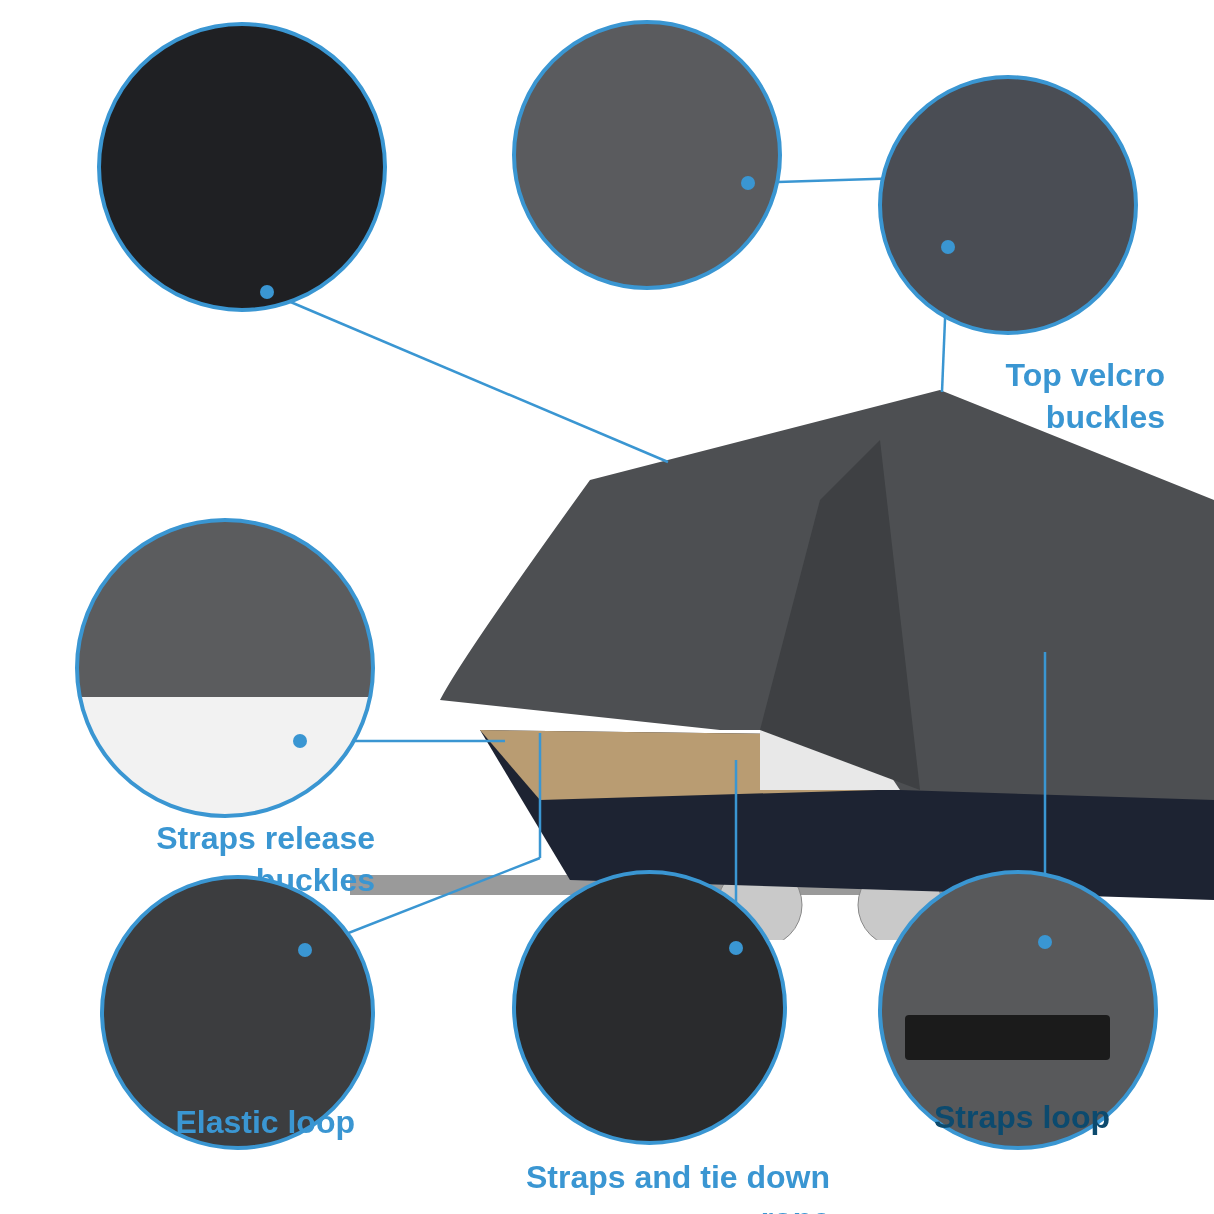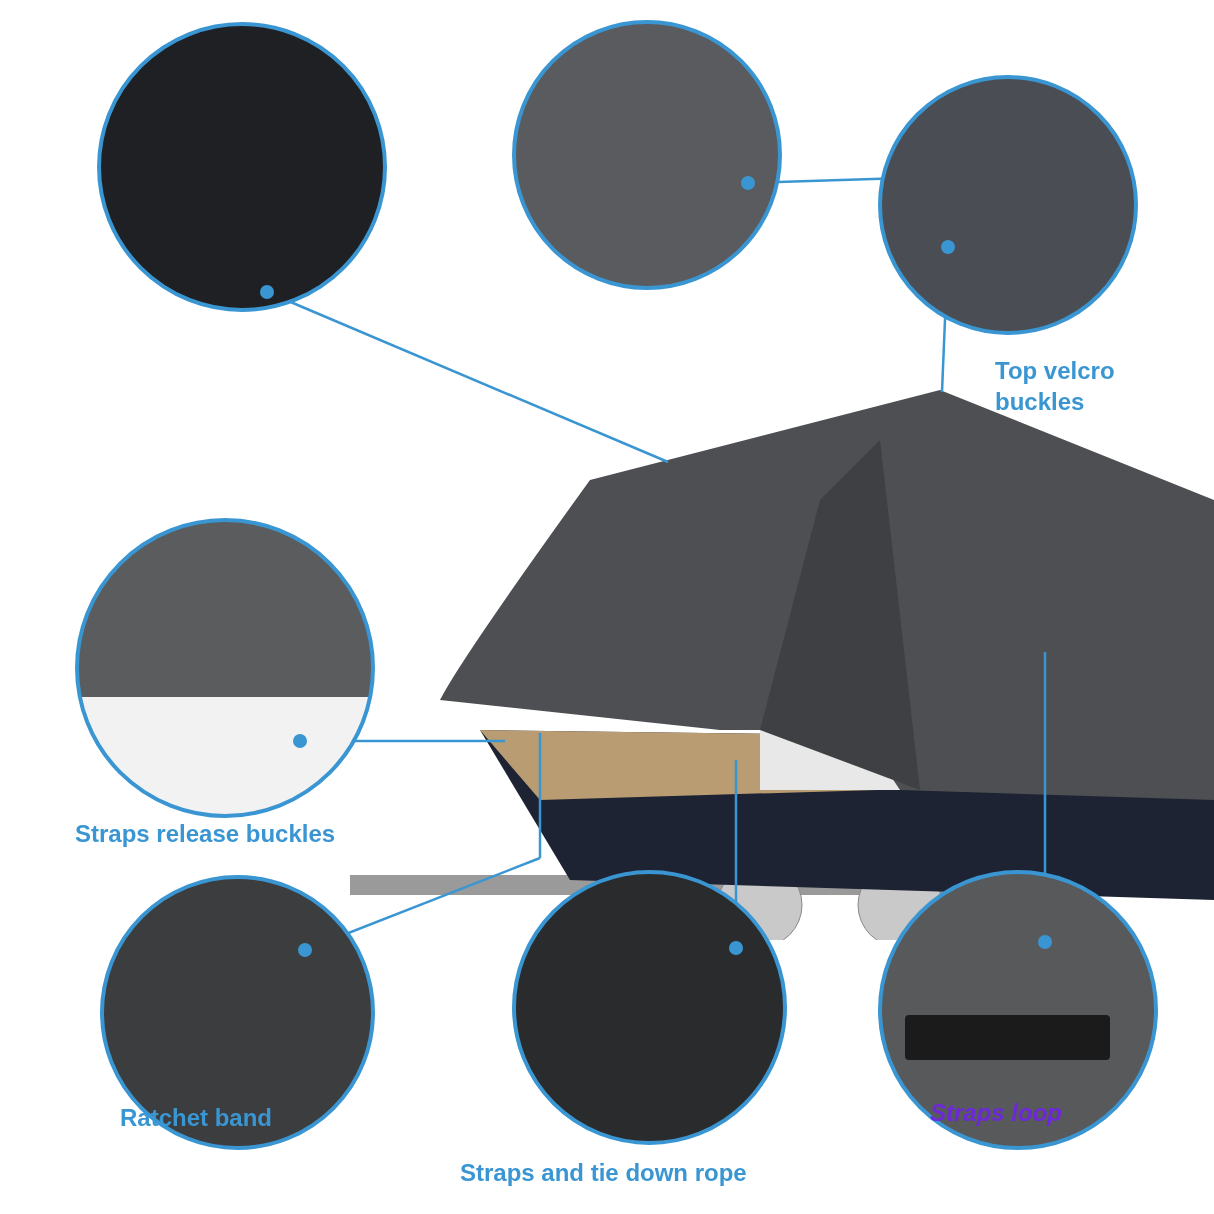--- a/index.html
+++ b/index.html
@@ -1,19 +1,19 @@
 <!DOCTYPE html>
 <html><head>
 <meta charset="utf-8">
 <style>
   html, body { margin:0; padding:0; }
   body { width:1214px; height:1214px; position:relative; background:#ffffff; overflow:hidden; font-family:"Liberation Sans", sans-serif; }
   .circle { position:absolute; border-radius:50%; border:4px solid #3a96d2; box-sizing:border-box; overflow:hidden; }
-  .label { position:absolute; color:#3a96d2; font-weight:bold; font-size:24px; text-align:left; line-height:1.3; }
-  .label.white { color:#6d28d9;font-style:italic; }
+  .label { position:absolute; color:#3a96d2; font-weight:bold; font-size:32px; text-align:right; line-height:1.3; }
+  .label.white { color:#0c4a6e; }
   .dot { position:absolute; width:14px; height:14px; border-radius:50%; background:#3a96d2; transform:translate(-50%,-50%); }
   svg.lines { position:absolute; left:0; top:0; }
 </style>
 </head>
 <body>
 
 <div style="position:absolute;left:340px;top:380px;width:874px;height:560px;">
   <svg width="874" height="560" viewBox="0 0 874 560">
 
     <rect x="10" y="495" width="864" height="20" fill="#9a9a9a"></rect>
@@ -54,21 +54,21 @@
   <div>Top velcro</div>
   <div>buckles</div>
 </div>
 
 <div class="circle" style="left:75px;top:518px;width:300px;height:300px;background:linear-gradient(#5b5c5e 0%, #5b5c5e 60%, #f2f2f2 60%);"></div>
 <div class="dot" style="left:300px;top:741px;"></div>
 <div class="label" style="left:75px;top:818px;width:300px;">Straps release buckles</div>
 
 <div class="circle" style="left:100px;top:875px;width:275px;height:275px;background:#3c3d3f;"></div>
 <div class="dot" style="left:305px;top:950px;"></div>
-<div class="label" style="left:120px;top:1102px;width:235px;">Ratchet band</div>
+<div class="label" style="left:120px;top:1102px;width:235px;">Elastic loop</div>
 
 <div class="circle" style="left:512px;top:870px;width:275px;height:275px;background:#2a2b2d;"></div>
 <div class="dot" style="left:736px;top:948px;"></div>
 <div class="label" style="left:460px;top:1157px;width:370px;">Straps and tie down rope</div>
 
 <div class="circle" style="left:878px;top:870px;width:280px;height:280px;background:#58595b;"></div>
 <div style="position:absolute;left:905px;top:1015px;width:205px;height:45px;background:#1b1b1b;border-radius:4px;"></div>
 <div class="dot" style="left:1045px;top:942px;"></div>
 <div class="label white" style="left:930px;top:1097px;width:180px;">Straps loop</div>
 

